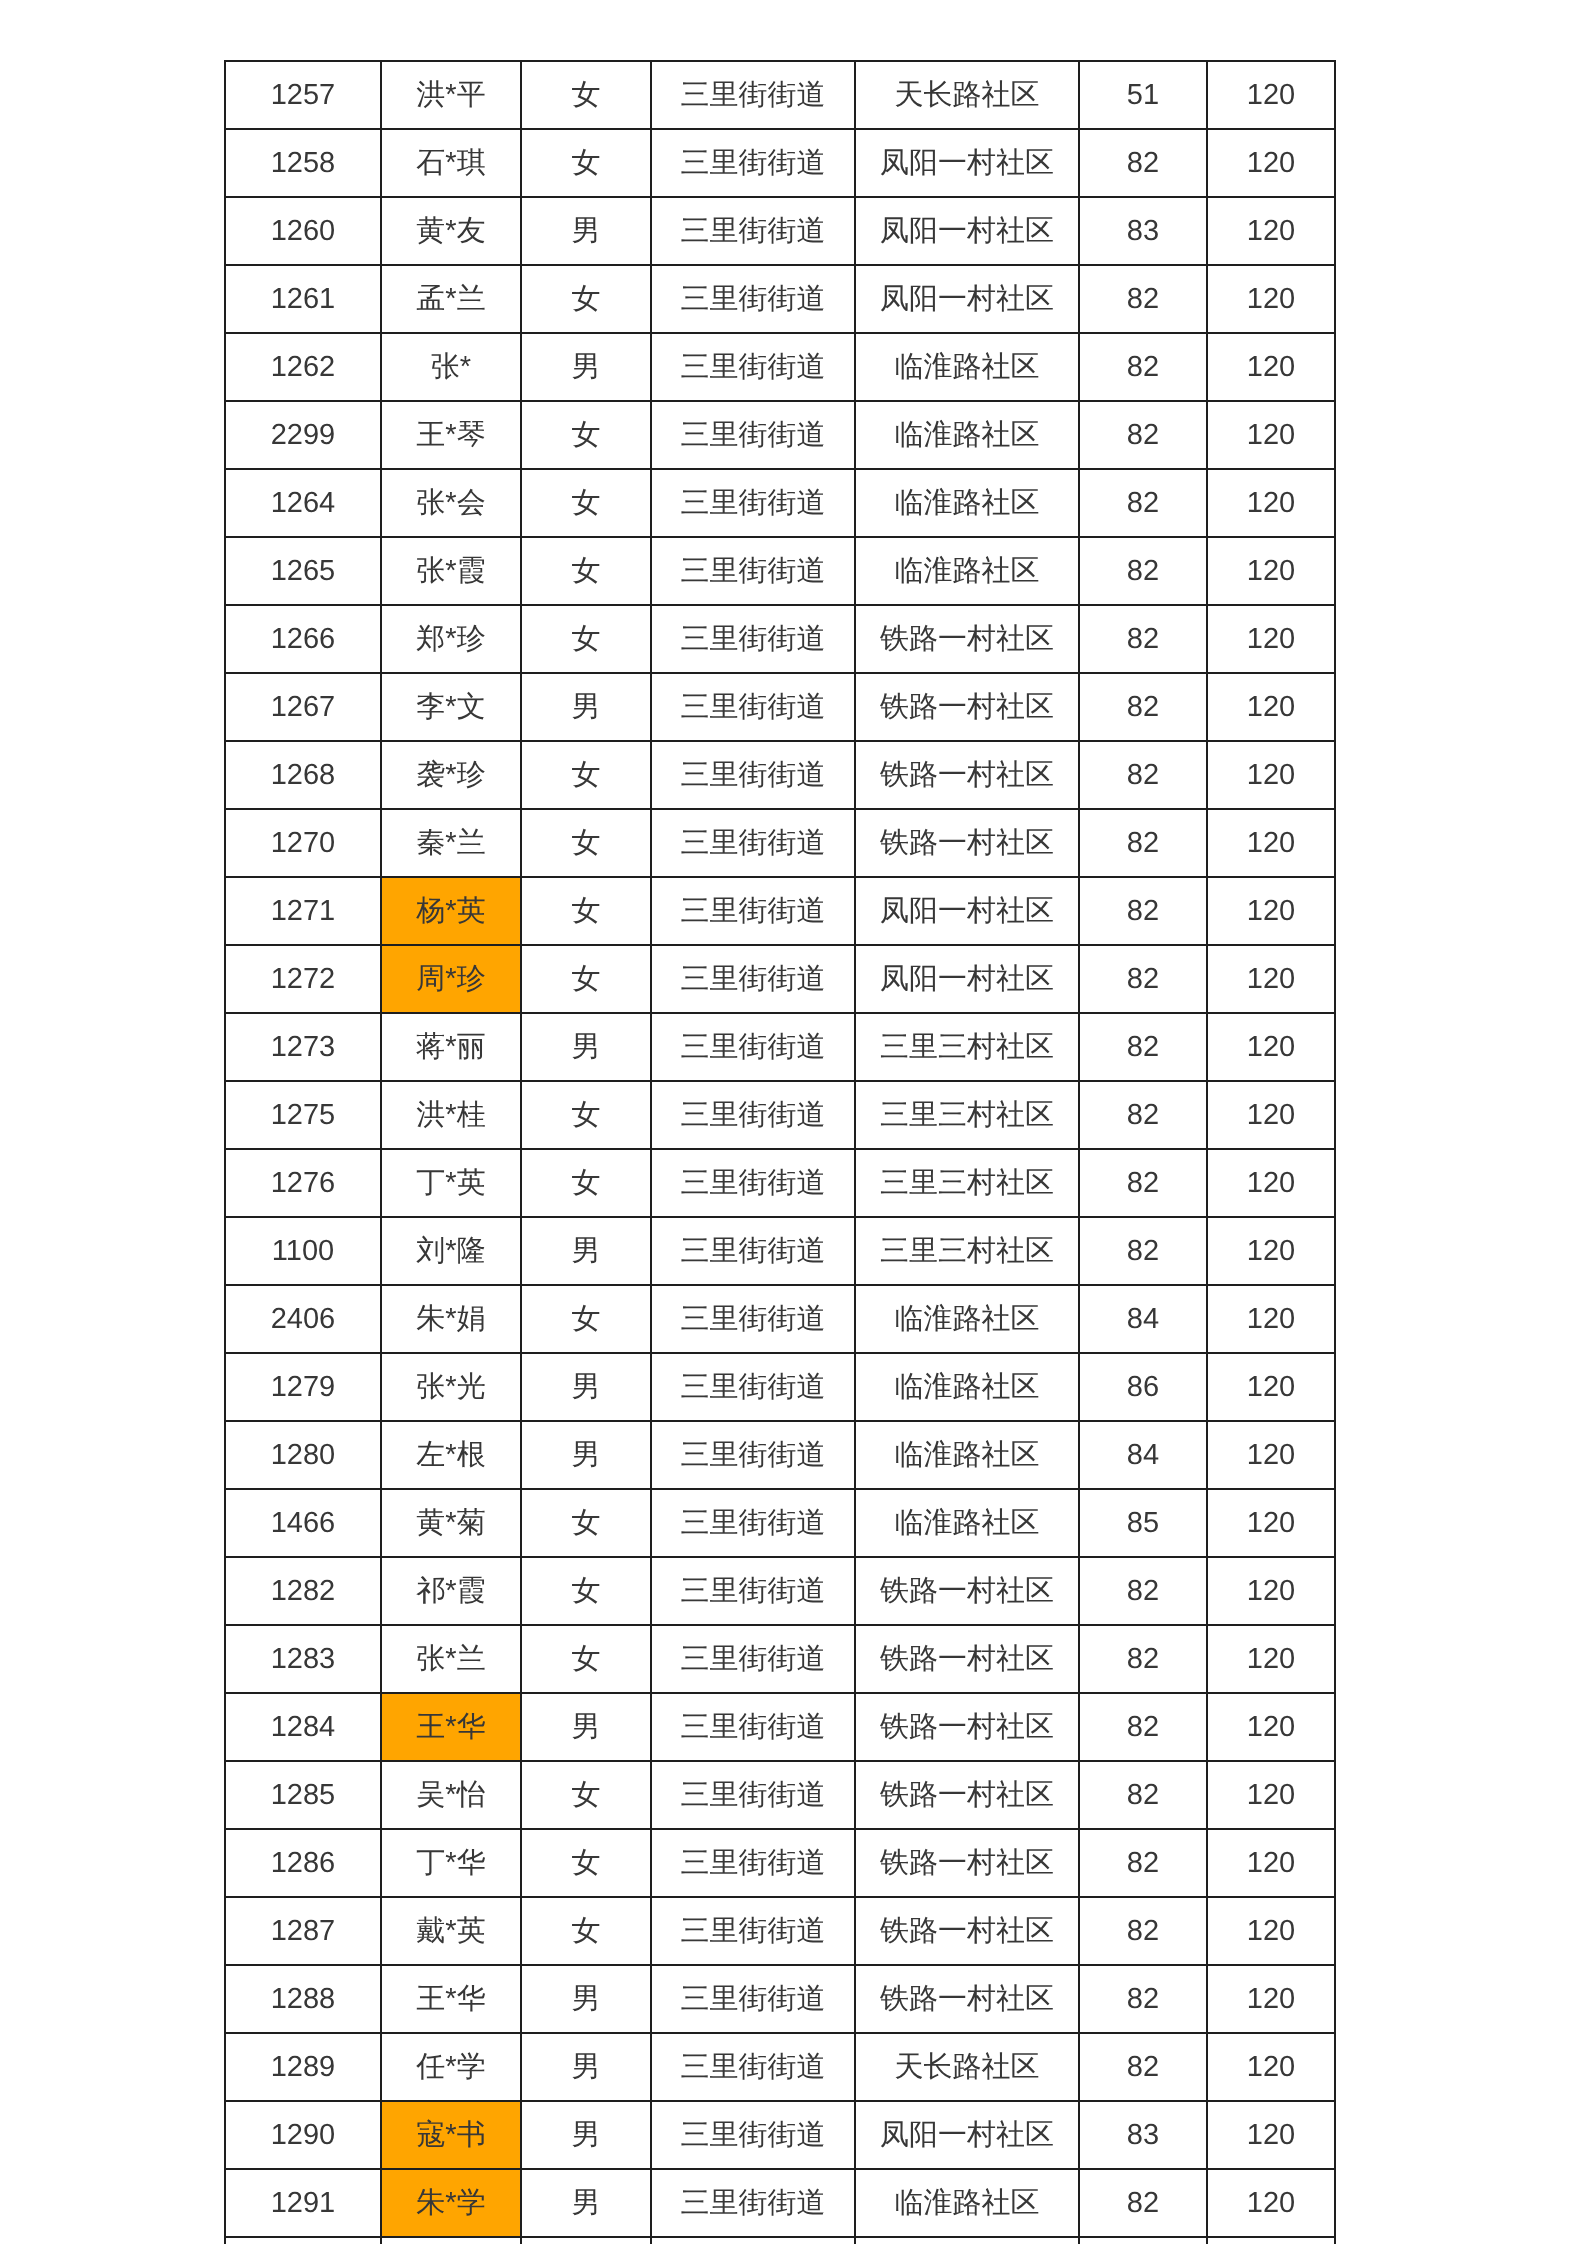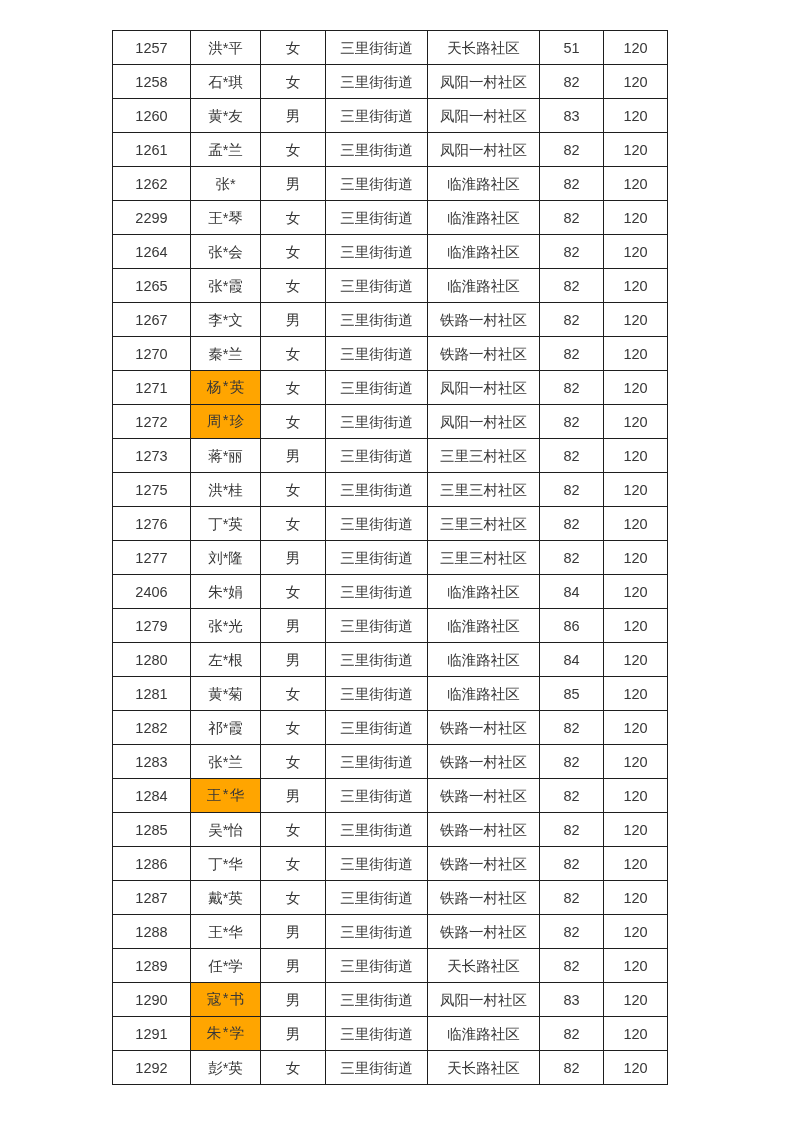--- a/index.html
+++ b/index.html
@@ -39,21 +39,20 @@
   col.c-id        { width: 78px; }
   col.c-name      { width: 70px; }
   col.c-gender    { width: 65px; }
   col.c-street    { width: 102px; }
   col.c-community { width: 112px; }
   col.c-score     { width: 64px; }
   col.c-total     { width: 64px; }
   td.highlight {
     background: #FFA500;
     color: #111111;
-    font-family: Liberation Mono, monospace;
   }
 </style>
 </head>
 <body>
 
 <div class="page">
   <table class="roster">
     <colgroup>
       <col class="c-id">
       <col class="c-name">
@@ -130,29 +129,47 @@
         <tr>
     <td>1265</td>
     <td>张*霞</td>
     <td>女</td>
     <td>三里街街道</td>
     <td>临淮路社区</td>
     <td>82</td>
     <td>120</td>
   </tr>
         <tr>
+    <td>1266</td>
+    <td>郑*珍</td>
+    <td>女</td>
+    <td>三里街街道</td>
+    <td>铁路一村社区</td>
+    <td>82</td>
+    <td>120</td>
+  </tr>
+        <tr>
     <td>1267</td>
     <td>李*文</td>
     <td>男</td>
     <td>三里街街道</td>
     <td>铁路一村社区</td>
     <td>82</td>
     <td>120</td>
   </tr>
         <tr>
+    <td>1268</td>
+    <td>袭*珍</td>
+    <td>女</td>
+    <td>三里街街道</td>
+    <td>铁路一村社区</td>
+    <td>82</td>
+    <td>120</td>
+  </tr>
+        <tr>
     <td>1270</td>
     <td>秦*兰</td>
     <td>女</td>
     <td>三里街街道</td>
     <td>铁路一村社区</td>
     <td>82</td>
     <td>120</td>
   </tr>
         <tr>
     <td>1271</td>
@@ -193,21 +210,21 @@
         <tr>
     <td>1276</td>
     <td>丁*英</td>
     <td>女</td>
     <td>三里街街道</td>
     <td>三里三村社区</td>
     <td>82</td>
     <td>120</td>
   </tr>
         <tr>
-    <td>1277</td>
+    <td>1100</td>
     <td>刘*隆</td>
     <td>男</td>
     <td>三里街街道</td>
     <td>三里三村社区</td>
     <td>82</td>
     <td>120</td>
   </tr>
         <tr>
     <td>2406</td>
     <td>朱*娟</td>
@@ -229,21 +246,21 @@
         <tr>
     <td>1280</td>
     <td>左*根</td>
     <td>男</td>
     <td>三里街街道</td>
     <td>临淮路社区</td>
     <td>84</td>
     <td>120</td>
   </tr>
         <tr>
-    <td>1281</td>
+    <td>1466</td>
     <td>黄*菊</td>
     <td>女</td>
     <td>三里街街道</td>
     <td>临淮路社区</td>
     <td>85</td>
     <td>120</td>
   </tr>
         <tr>
     <td>1282</td>
     <td>祁*霞</td>

